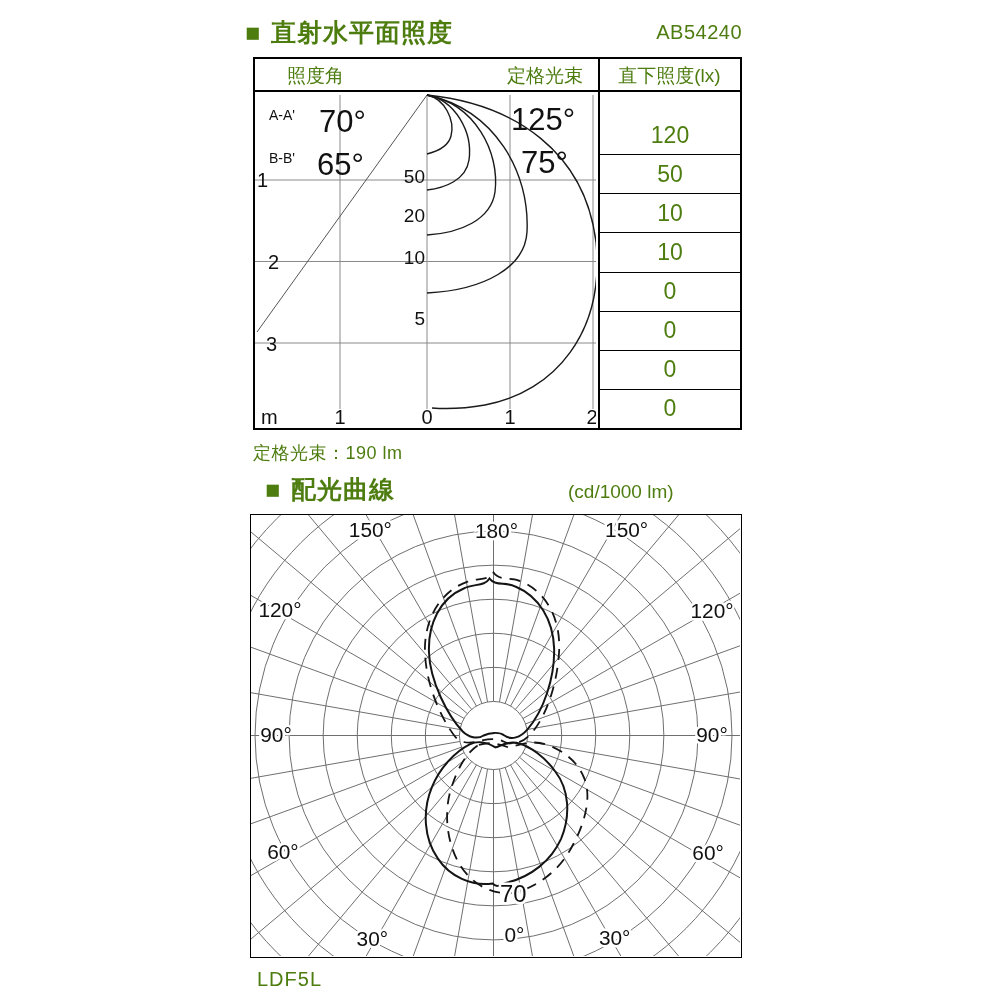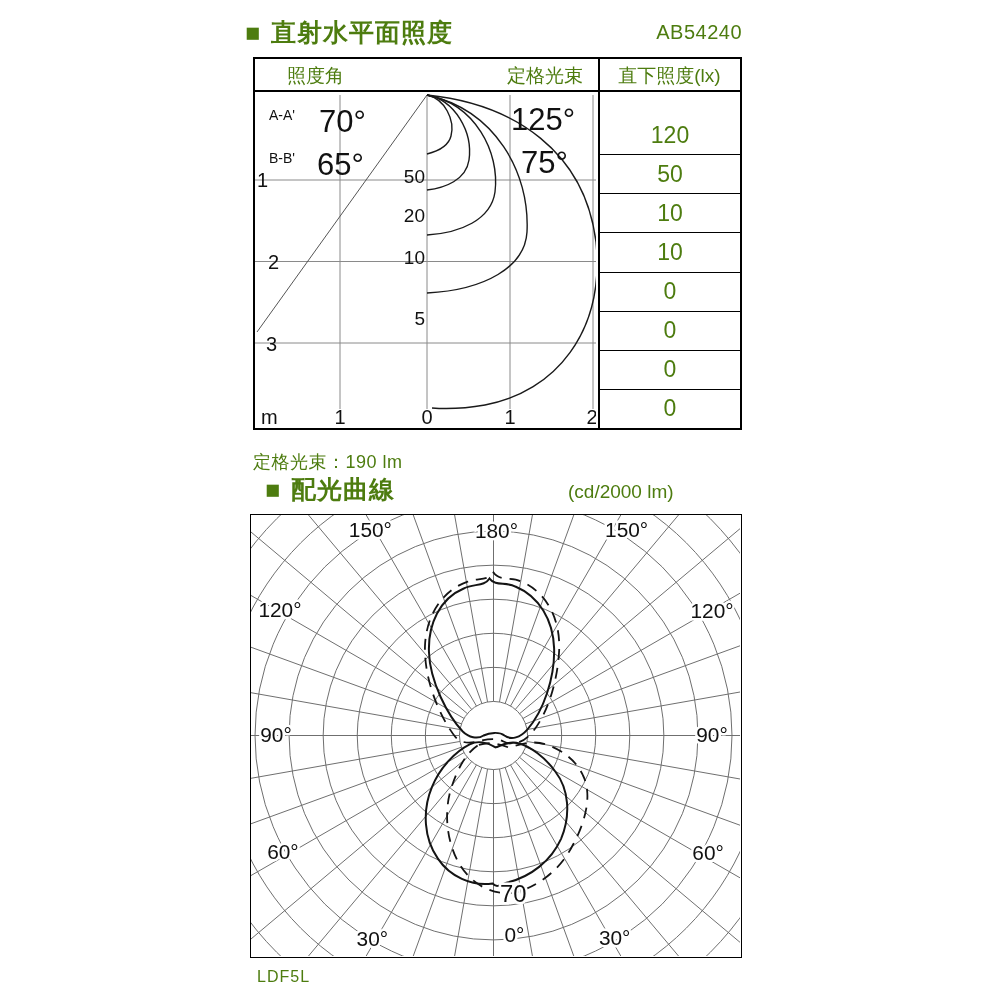--- a/index.html
+++ b/index.html
@@ -5,21 +5,21 @@
   html,body{margin:0;padding:0;background:#fff;}
   .page{position:relative;width:1000px;height:1000px;background:#fff;overflow:hidden;
         font-family:"Liberation Sans","DejaVu Sans",sans-serif;color:#4d7c0f;}
   .abs{position:absolute;}
   
   .sec-title{font-size:25px;font-weight:600;letter-spacing:1px;white-space:nowrap;}
   .bullet{display:inline-block;margin-right:10px;}
   .prod-code{font-size:20px;letter-spacing:.5px;}
   .flux{font-size:18px;letter-spacing:.5px;}
   .unit{font-size:19px;}
-  .lamp{font-size:16px;letter-spacing:1px;}
+  .lamp{font-size:20px;letter-spacing:1px;}
   
   .t1{left:253px;top:57px;width:489px;height:373px;border:2px solid #000;box-sizing:border-box;}
   .t1-header{position:absolute;left:0;top:0;width:100%;height:33px;border-bottom:2px solid #000;box-sizing:border-box;font-size:19px;}
   .t1-header .h-shodo{position:absolute;left:32px;top:4px;}
   .t1-header .h-beam{position:absolute;left:252px;top:4px;}
   .t1-header .h-right{position:absolute;left:344px;top:4px;width:141px;text-align:center;}
   .t1-divider{position:absolute;left:343px;top:0;bottom:0;width:2px;background:#000;}
   .t1-chart{position:absolute;left:0;top:33px;}
   .t1-rows{position:absolute;left:345px;top:33px;right:0;bottom:0;display:flex;flex-direction:column;margin-top:24px;}
   .t1-row{flex:1;display:flex;align-items:center;justify-content:center;font-size:23px;border-top:1.5px solid #000;box-sizing:border-box;}
@@ -119,26 +119,26 @@
         </div>
       <div class="t1-row">
           <span>0</span>
         </div>
       <div class="t1-row">
           <span>0</span>
         </div>
     </div>
   </div>
 
-  <div class="abs flux" style="left:253px;top:450px;">定格光束：190 lm</div>
+  <div class="abs flux" style="left:253px;top:441px;">定格光束：190 lm</div>
 
   <div class="abs sec-title" style="left:245px;top:473px;margin-left:20px;">
     <span class="bullet">■</span><span>配光曲線</span>
   </div>
-  <div class="abs unit" style="left:568px;top:481px;">(cd/2000 lm)</div>
+  <div class="abs unit" style="left:568px;top:481px;">(cd/1000 lm)</div>
 
   <div class="abs polar-box">
     <svg id="polar-svg" width="489" height="441" viewBox="0 0 492 444">
       <g id="polar-grid">
           <circle cx="244" cy="222" r="34.3" class="polar-grid"></circle>
           <circle cx="244" cy="222" r="68.6" class="polar-grid"></circle>
           <circle cx="244" cy="222" r="102.9" class="polar-grid"></circle>
           <circle cx="244" cy="222" r="137.2" class="polar-grid"></circle>
           <circle cx="244" cy="222" r="171.5" class="polar-grid"></circle>
           <circle cx="244" cy="222" r="205.8" class="polar-grid"></circle>

